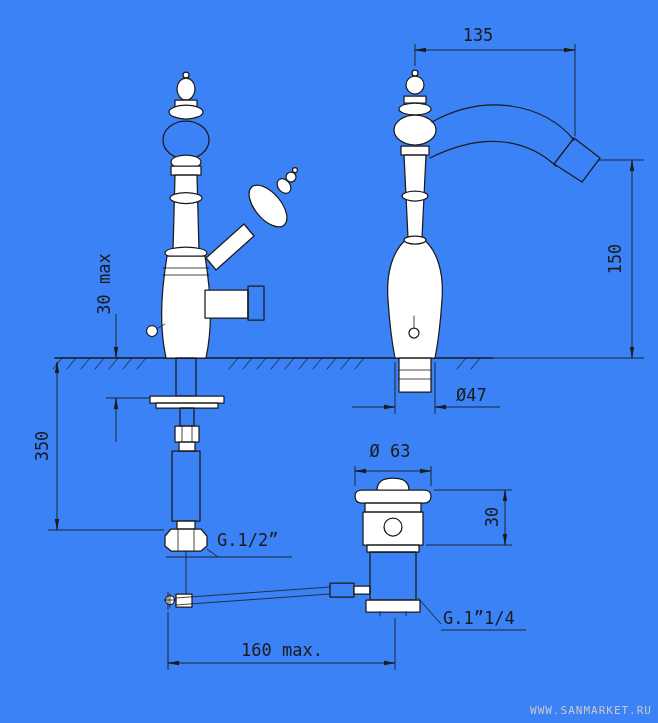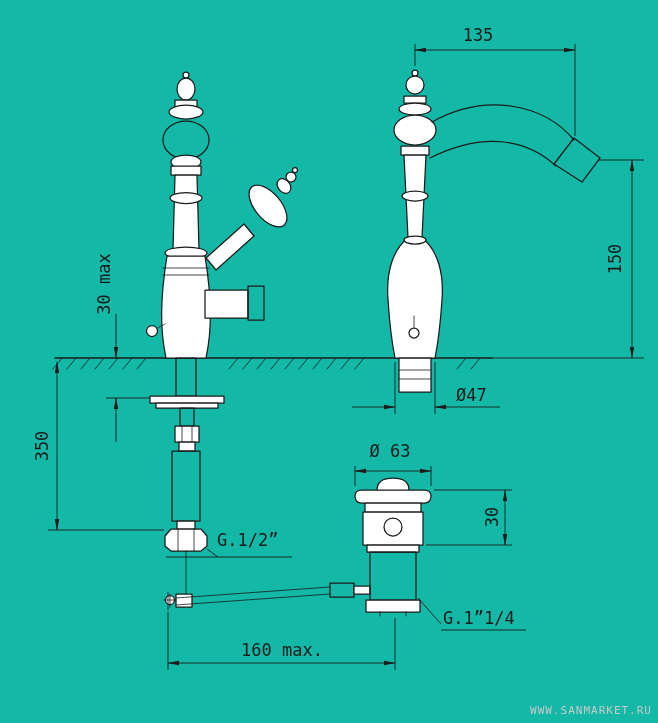--- a/index.html
+++ b/index.html
@@ -1,16 +1,16 @@
 <!DOCTYPE html>
 <html><head>
 <meta charset="utf-8">
 <style>
   html,body{margin:0;padding:0;background:#fff;}
-  .frame{position:relative;width:658px;height:723px;background:#14b8a6;overflow:hidden;
+  .frame{position:relative;width:658px;height:723px;background:#3b82f6;overflow:hidden;
          font-family:"DejaVu Sans Mono",monospace;}
   svg{display:block;}
   .o  {stroke:#1b1b1b;stroke-width:1.25;fill:none;stroke-linecap:round;stroke-linejoin:round;}
   .ow {stroke:#1b1b1b;stroke-width:1.25;fill:#ffffff;stroke-linejoin:round;}
   .t  {stroke-width:0.8;}
   .dim{stroke:#1b1b1b;stroke-width:0.9;fill:none;}
   .lbl{font-family:"DejaVu Sans Mono",monospace;font-size:17px;fill:#1b1b1b;}
   .wm {font-family:"DejaVu Sans Mono",monospace;font-size:11px;fill:#c9c9c9;letter-spacing:1px;}
 </style>
 </head>

